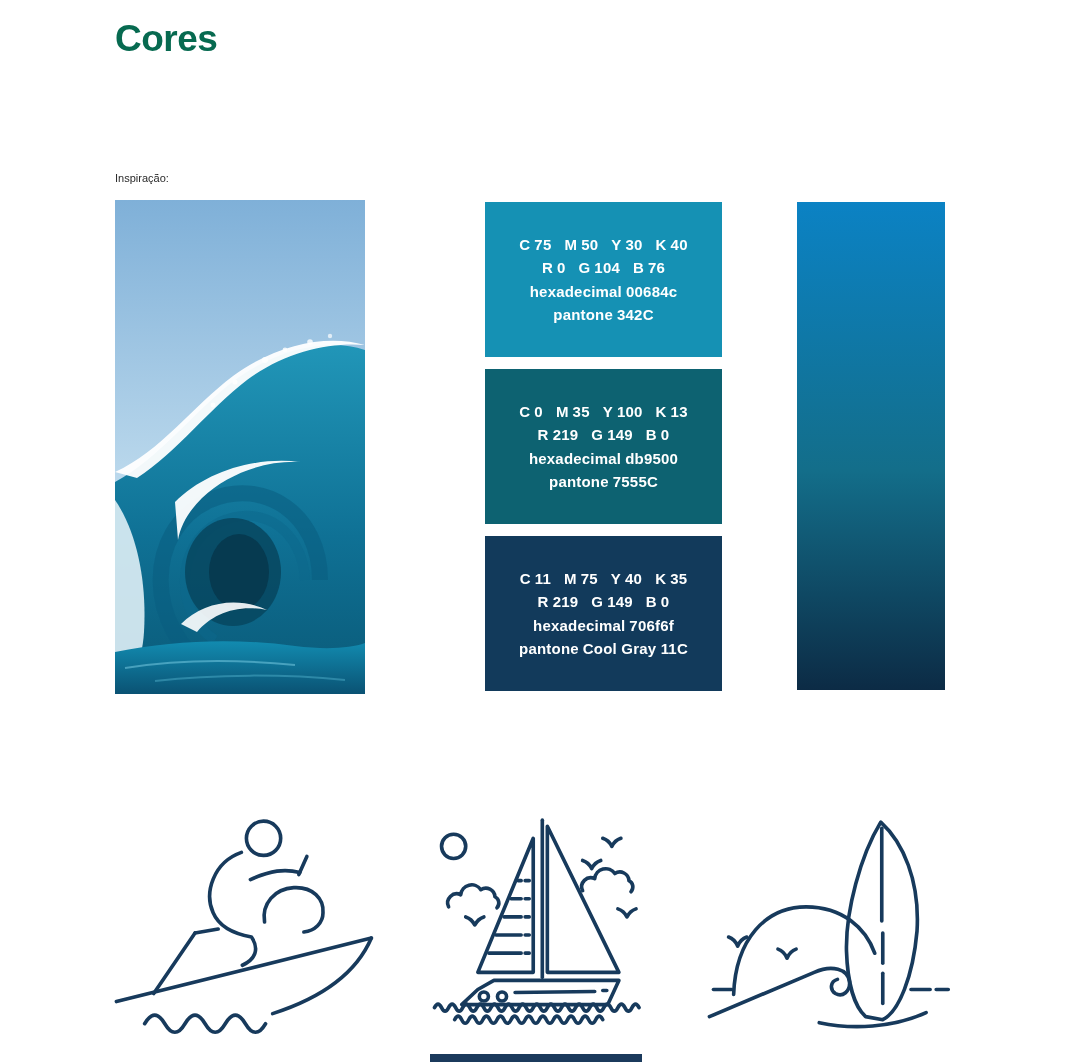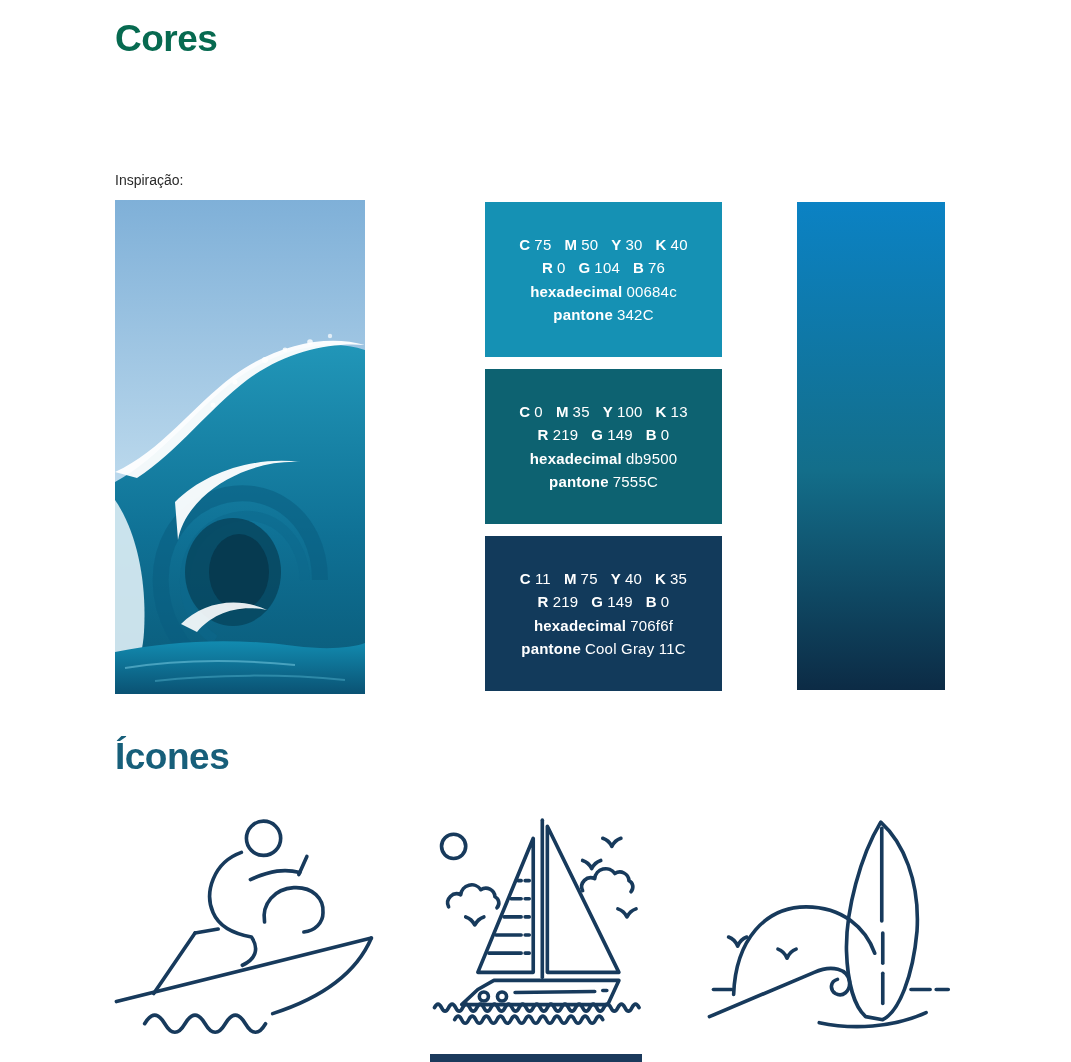--- a/index.html
+++ b/index.html
@@ -11,36 +11,36 @@
     position:absolute; left:115px; margin:0; font-size:37px; font-weight:700;
     letter-spacing:-0.5px;
   }
   #cores-title { top:18px; }
   #icones-title { top:736px; }
   .paragraph {
     position:absolute; left:115px; top:64px; width:845px; margin:0;
     font-size:17.5px; line-height:22.5px; color:#1d1d1b;
   }
   .insp-label {
-    position:absolute; left:115px; top:172px; font-size:14px; color:#2a2a2a;
+    position:absolute; left:115px; top:172px; font-size:11px; color:#2a2a2a;
   }
   .wave-photo {
     position:absolute; left:115px; top:200px; width:250px; height:494px;
     overflow:hidden; background:#9cc3e0;
   }
   .swatch-col { position:absolute; left:485px; top:202px; width:237px; }
   .swatch {
     width:237px; height:155px; margin-bottom:12px;
     display:flex; flex-direction:column; justify-content:center;
   }
   .sw-line {
     display:flex; justify-content:center; align-items:baseline;
     color:#ffffff; font-size:15px; line-height:23.5px; letter-spacing:0.2px;
   }
-  .sw-line span { margin:0 3px; font-weight:400; }
+  .sw-line span { margin:0 3px; font-weight:700; }
   .sw-line span.b { font-weight:700; margin-left:10px; margin-right:1px; }
   .sw-line span.b:first-child { margin-left:3px; }
   .grad-bar { position:absolute; left:797px; top:202px; width:148px; height:488px; }
   .icon-box { position:absolute; width:295px; height:262px; }
   #icon-jetski   { left:110px; top:800px; }
   #icon-sailboat { left:420px; top:798px; }
   #icon-surf     { left:700px; top:800px; }
   .ik {
     stroke:var(--icon-stroke,#173a5c); fill:none; stroke-width:3.6;
     stroke-linecap:round; stroke-linejoin:round;
@@ -181,21 +181,20 @@
         </div>
         <div class="sw-line">
           <span class="b">pantone</span>
           <span>Cool Gray 11C</span>
         </div>
       </div>
   </div>
 
   <div class="grad-bar" style="background: linear-gradient(rgb(11, 130, 196) 0%, rgb(19, 110, 138) 55%, rgb(12, 43, 69) 100%);"></div>
 
-  <h1 class="h-title" id="icones-title" style="color: rgb(23, 95, 122);">Ícones</h1>
 
   <div class="icon-box" id="icon-jetski">
     <svg width="295" height="262" viewBox="0 0 290 260">
       <circle class="ik" cx="151" cy="38" r="17"></circle>
       <path class="ik" d="M129 52 C101 62 92 92 101 112 C107 126 122 133 139 136 C147 148 143 158 130 164"></path>
       <path class="ik" d="M138 79 C158 70 172 68 187 72"></path>
       <path class="ik" d="M194 56 L186 74"></path>
       <path class="ik" d="M152 121 C149 103 162 88 181 87 C200 86 211 98 210 112 C210 122 202 130 191 131"></path>
       <path class="ik" d="M258 137 L5 200"></path>
       <path class="ik" d="M258 137 C243 172 210 196 160 212"></path>

